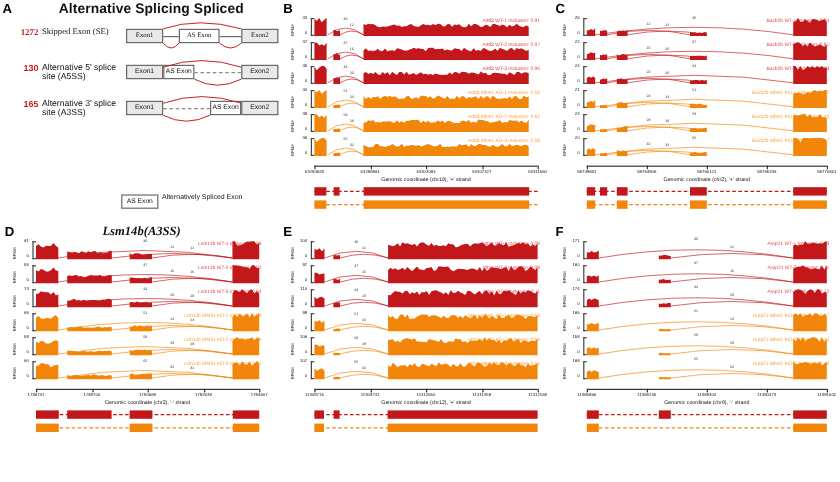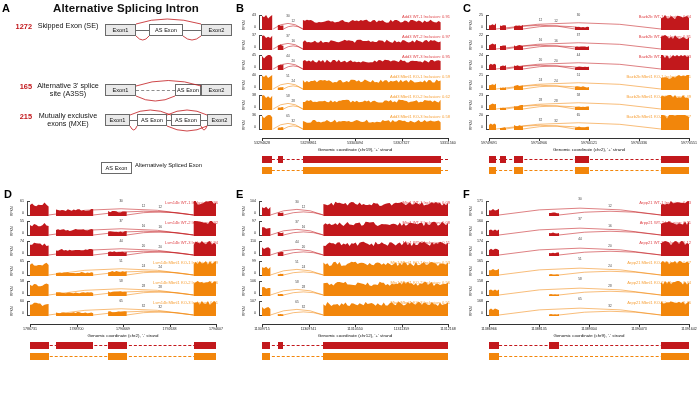--- a/index.html
+++ b/index.html
@@ -37,21 +37,21 @@
     font-size:11.5px; font-weight:bold; text-align:center;
     letter-spacing:0.1px;
   }
   .a-row { position:absolute; left:4px; width:228px; height:26px; }
   .a-count {
     position:absolute; left:2px; top:0px; width:26px;
     font-size:7.4px; font-weight:bold; color:#c2181c; text-align:right;
   }
   .a-label {
     position:absolute; left:31px; top:0px; width:66px;
-    font-size:7.2px; color:#111; line-height:8.4px;text-align:center;
+    font-size:7.2px; color:#111; line-height:8.4px;
   }
   .a-diagram { position:absolute; left:101px; top:-2px; width:128px; height:26px; }
 
   .exonbox {
     position:absolute;
     background:#e9e9e9;
     border:0.7px solid #6a6a6a;
     font-size:5.6px;
     color:#111;
     text-align:center;
@@ -130,72 +130,68 @@
   
   .iso { position:absolute; height:7px; }
   .iso-exon { position:absolute; top:0; height:7px; }
   .iso-dash { position:absolute; top:3px; border-top:1px dashed; height:0; }
 </style>
 </head>
 <body>
 
 <div class="panel" id="panelA">
   <div class="panel-letter" style="left:2px; top:2px;">A</div>
-  <div class="a-head">Alternative Splicing Intron</div>
-
-  <div class="a-row" style="top:22px;">
+  <div class="a-head">Alternative Splicing Spliced</div>
+
+  <div class="a-row" style="top:22px;font-family:Liberation Serif, serif;">
     <div class="a-count">1272</div>
     <div class="a-label">Skipped Exon (SE)</div>
     <div class="a-diagram">
       <div class="solidline" style="left:30px; top:10px; width:68px;"></div>
       <div class="exonbox" style="left:0px; top:4px; width:31px;">Exon1</div>
       <div class="asbox" style="left:44px; top:4px; width:34px;">AS Exon</div>
       <div class="exonbox" style="left:96px; top:4px; width:31px;">Exon2</div>
       <svg class="arcsvg" width="130" height="26">
         <path d="M31 4 Q61 -6 96 4" fill="none" stroke="#c2181c" stroke-width="0.8"></path>
         <path d="M31 16 Q38 24 44 16" fill="none" stroke="#c2181c" stroke-width="0.8"></path>
         <path d="M78 16 Q87 24 96 16" fill="none" stroke="#c2181c" stroke-width="0.8"></path>
       </svg>
     </div>
   </div>
 
+  <div class="a-row" style="top:52px;">
+    <div class="a-count">130</div>
+    <div class="a-label">Alternative 5' splice site (A5SS)</div>
+    <div class="a-diagram">
+      <div class="dashline" style="left:31px; top:10px; width:65px;"></div>
+      <div class="exonbox" style="left:0px; top:4px; width:31px;">Exon1</div>
+      <div class="asbox" style="left:31px; top:4px; width:26px;">AS Exon</div>
+      <div class="exonbox" style="left:96px; top:4px; width:31px;">Exon2</div>
+      <svg class="arcsvg" width="130" height="26">
+        <path d="M31 6 Q63 -5 96 6" fill="none" stroke="#c2181c" stroke-width="0.8"></path>
+        <path d="M57 16 Q76 26 96 16" fill="none" stroke="#c2181c" stroke-width="0.8"></path>
+      </svg>
+    </div>
+  </div>
 
   <div class="a-row" style="top:82px;">
     <div class="a-count">165</div>
     <div class="a-label">Alternative 3' splice site (A3SS)</div>
     <div class="a-diagram">
       <div class="dashline" style="left:31px; top:10px; width:65px;"></div>
       <div class="exonbox" style="left:0px; top:4px; width:31px;">Exon1</div>
       <div class="asbox" style="left:70px; top:4px; width:26px;">AS Exon</div>
       <div class="exonbox" style="left:96px; top:4px; width:31px;">Exon2</div>
       <svg class="arcsvg" width="130" height="26">
         <path d="M31 6 Q63 -5 96 6" fill="none" stroke="#c2181c" stroke-width="0.8"></path>
         <path d="M31 16 Q50 26 70 16" fill="none" stroke="#c2181c" stroke-width="0.8"></path>
       </svg>
     </div>
   </div>
 
-  <div class="a-row" style="top:112px;">
-    <div class="a-count">215</div>
-    <div class="a-label">Mutually exclusive exons (MXE)</div>
-    <div class="a-diagram">
-      <div class="solidline" style="left:24px; top:10px; width:78px;"></div>
-      <div class="exonbox" style="left:0px; top:4px; width:25px;">Exon1</div>
-      <div class="asbox" style="left:32px; top:4px; width:30px;">AS Exon</div>
-      <div class="asbox" style="left:66px; top:4px; width:30px;">AS Exon</div>
-      <div class="exonbox" style="left:102px; top:4px; width:25px;">Exon2</div>
-      <svg class="arcsvg" width="130" height="26">
-        <path d="M25 5 Q45 -5 66 5" fill="none" stroke="#c2181c" stroke-width="0.8"></path>
-        <path d="M62 5 Q82 -5 102 5" fill="none" stroke="#c2181c" stroke-width="0.8"></path>
-        <path d="M25 16 Q29 24 32 16" fill="none" stroke="#c2181c" stroke-width="0.8"></path>
-        <path d="M62 16 Q82 26 102 16" fill="none" stroke="#c2181c" stroke-width="0.8"></path>
-        <path d="M96 16 Q99 24 102 16" fill="none" stroke="#c2181c" stroke-width="0.8"></path>
-      </svg>
-    </div>
-  </div>
 
 
   <div class="a-legend">
     <div class="asbox" style="left:0px; top:2px; width:31px;">AS Exon</div>
     <div class="a-legend-text">Alternatively Spliced Exon</div>
   </div>
 </div>
 
 <div id="sashimi-root">
     <div class="panel track-area" style="left: 236px; top: 0px; width: 218px; height: 186px;">
@@ -465,20 +461,21 @@
       <div class="iso" style="left: 26px; top: 167px; width: 200px;">
         <div class="iso-dash" style="left: 0px; width: 100%; border-top-color: rgb(242, 134, 11);"></div>
         <div class="iso-exon" style="left: 0px; width: 7px; background: rgb(242, 134, 11);"></div>
         <div class="iso-exon" style="left: 25px; width: 9px; background: rgb(242, 134, 11);"></div>
         <div class="iso-exon" style="left: 86px; width: 14px; background: rgb(242, 134, 11);"></div>
         <div class="iso-exon" style="left: 172px; width: 28px; background: rgb(242, 134, 11);"></div>
       </div>
     </div>
     <div class="panel track-area" style="left: 4px; top: 186px; width: 218px; height: 186px;">
       <div class="panel-letter" style="left: 0px; top: 2px;">D</div>
+      <div class="panel-title" style="left: 20px; top: 2px; width: 188px;">Lsm14b(A3SS)</div>
       <div class="tk" style="top: 14px; width: 218px; height: 20px;">
         <div class="tk-axis" style="left: 23px; top: 1px; height: 15px;"></div>
         <div class="tk-ymax" style="left: 8px; top: -1px;">61</div>
         <div class="tk-ymin" style="left: 8px; top: 11px;">0</div>
         <div class="tk-ylabel" style="left: 6px; top: 16px;">RPKM</div>
         <div class="tk-name" style="color: rgb(224, 72, 76); right: 4px; top: 0px; position: absolute; left: auto;">Lsm14b WT-1 Inclusion: 0.96</div>
         <svg width="186" height="16" class="arcsvg" style="left: 26px; top: 1px;">
           <path d="M0.0 15 L0.0 4.0 L2.1 2.6 L4.1 4.5 L6.2 5.3 L8.3 3.8 L10.3 3.9 L12.4 4.0 L14.5 1.6 L16.5 3.7 L18.6 5.4 L18.6 15 Z" fill="#c2181c" stroke="none"></path>
           <path d="M26.0 15 L26.0 8.5 L28.0 9.0 L30.0 9.4 L31.9 8.9 L33.9 9.2 L35.8 10.0 L37.8 8.3 L39.7 9.1 L41.7 9.7 L43.7 8.4 L45.6 9.3 L47.6 8.3 L49.5 8.2 L51.5 10.0 L53.5 8.9 L55.4 10.0 L57.4 9.8 L59.3 9.6 L61.3 8.0 L63.2 8.1 L63.2 15 Z" fill="#c2181c" stroke="none"></path>
           <path d="M78.1 15 L78.1 10.1 L80.2 11.3 L82.3 10.0 L84.3 10.0 L86.4 10.2 L88.5 11.5 L90.5 11.5 L92.6 10.6 L94.7 10.6 L96.7 10.7 L96.7 15 Z" fill="#c2181c" stroke="none"></path>

